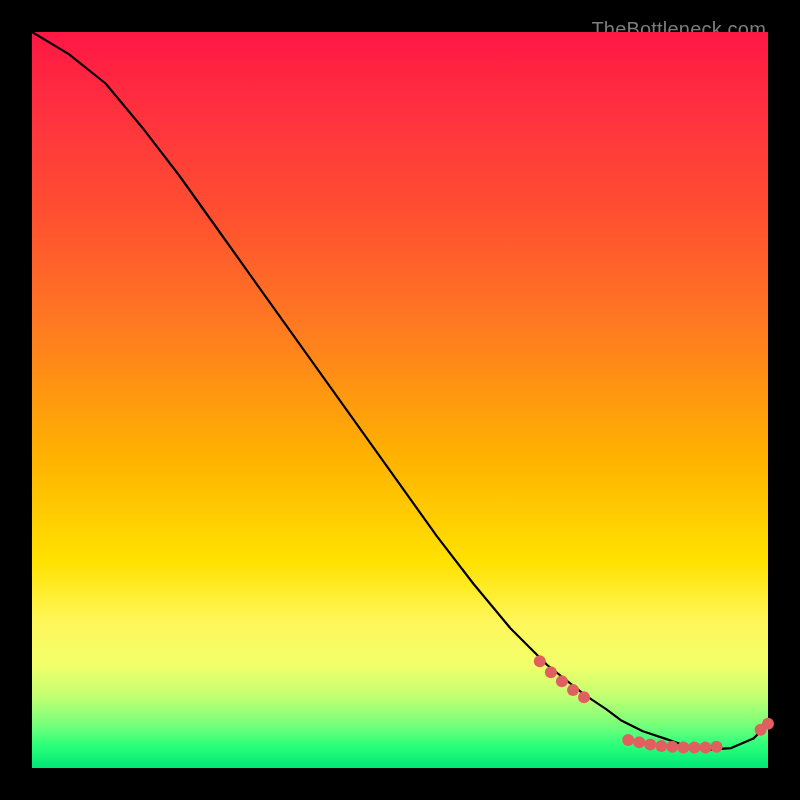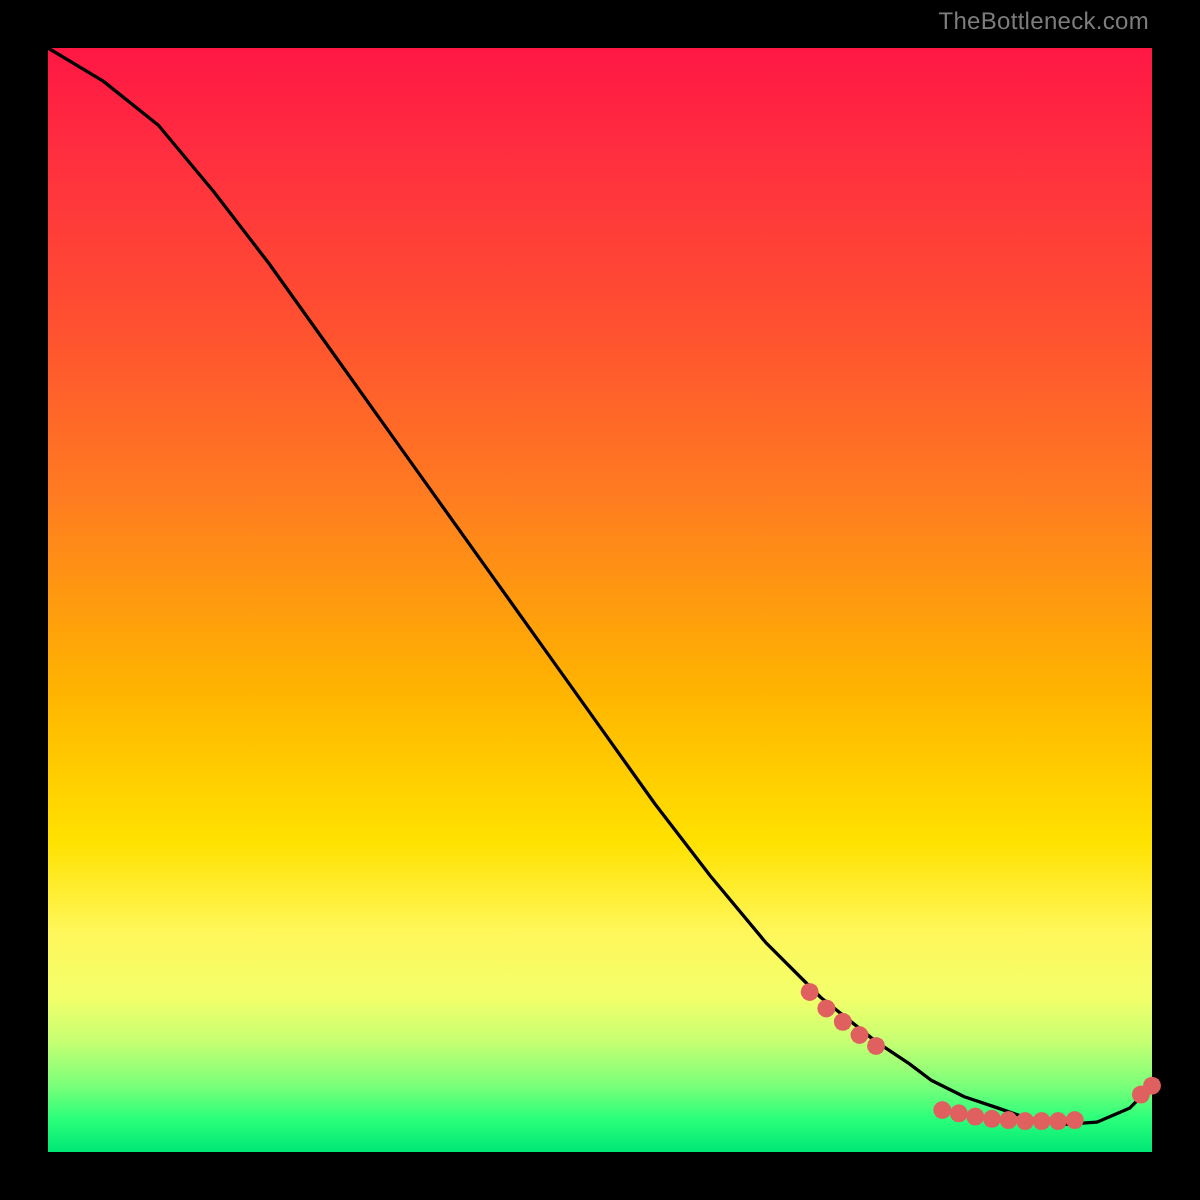--- a/index.html
+++ b/index.html
@@ -35,24 +35,24 @@
       #fff75a 80%,
       #f2ff6a 86%,
       #c6ff72 90%,
       #7aff7a 94%,
       #2aff7a 97%,
       #00e676 100%
     );
   }
   .watermark {
     position: absolute;
-    top: 6px;
+    top: 18px;
     right: 34px;
     color: #7d7d7d;
-    font-size: 16px;
+    font-size: 20px;
     letter-spacing: 0.2px;
     user-select: none;
   }
   svg.curve {
     position: absolute;
     inset: 0;
     width: 100%;
     height: 100%;
     overflow: visible;
   }

